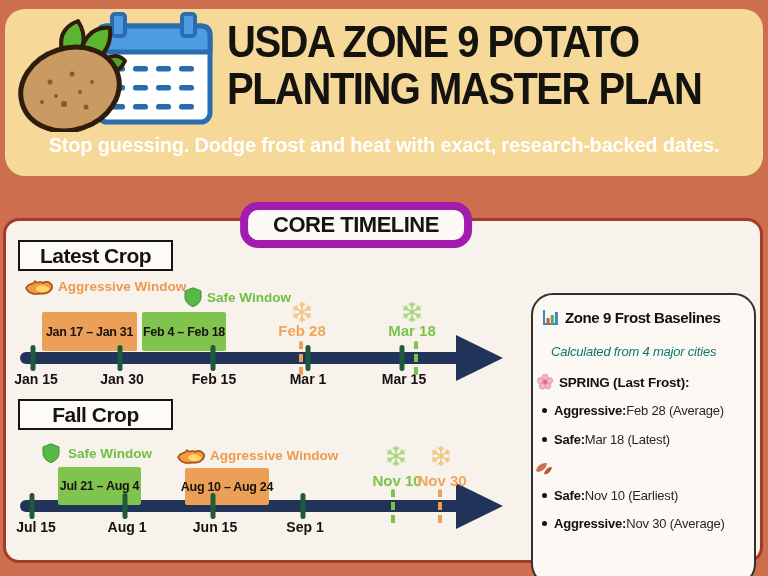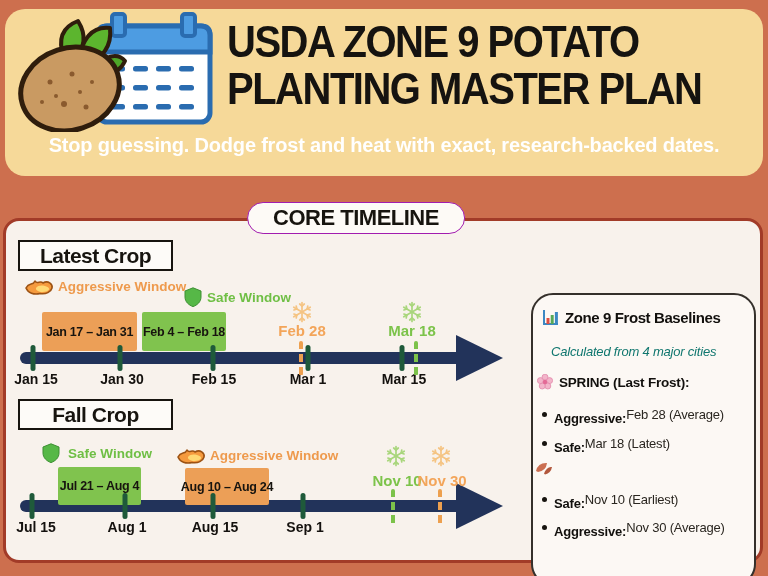--- a/index.html
+++ b/index.html
@@ -16,21 +16,21 @@
   .header-card{left:5px;top:9px;width:758px;height:167px;background:#f6d999;border-radius:20px;}
   .title{left:227px;top:18px;font-weight:900;font-size:40px;line-height:42px;
          letter-spacing:-1.5px;color:#151310;transform:scaleY(1.12);transform-origin:left top;white-space:nowrap;}
   .subtitle{left:0;top:134px;width:768px;text-align:center;font-weight:700;font-size:20px;
             letter-spacing:-0.2px;color:#ffffff;}
 
   
   .main-panel{left:3px;top:218px;width:760px;height:345px;background:#f8f2ec;
               border:3px solid #a23b28;border-radius:16px;box-sizing:border-box;}
   .pill{left:356px;top:202px;transform:translateX(-50%);background:#fdfaf6;
-        border:1px solid #a21caf;border-radius:18px;padding:2px 25px;z-index:5;}
+        border:8px solid #a21caf;border-radius:18px;padding:2px 25px;z-index:5;}
   .pill span{font-weight:800;font-size:22px;letter-spacing:-0.5px;color:#17140f;white-space:nowrap;}
 
   .crop-box{width:155px;height:31px;background:#fdfbf8;border:2px solid #17140f;
             display:flex;align-items:center;justify-content:center;box-sizing:border-box;z-index:2;}
   .crop-box span{font-weight:800;font-size:21px;letter-spacing:-0.5px;}
 
   .legend-label{font-weight:800;font-size:13.5px;white-space:nowrap;}
   .lg-orange{color:#ee9a4d;}
   .lg-green{color:#6fbf45;}
 
@@ -54,21 +54,21 @@
   .snow{transform:translateX(-50%);z-index:2;}
 
   
   .frost-panel{left:531px;top:293px;width:225px;height:293px;background:#fcf8f4;
                border:2.5px solid #35302b;border-radius:22px;box-sizing:border-box;z-index:4;}
   .fp-row{position:absolute;display:flex;align-items:center;white-space:nowrap;}
   .fp-title{font-weight:800;font-size:15px;letter-spacing:-0.4px;color:#12100d;}
   .fp-sub{font-size:13px;color:#0f766e;letter-spacing:-0.2px;font-style:italic;}
   .fp-head{font-weight:800;font-size:13.5px;letter-spacing:-0.2px;color:#12100d;}
   .fp-item{font-size:13px;color:#2a2620;letter-spacing:-0.2px;}
-  .fp-item b{font-weight:800;color:#12100d;margin-top:8px;}
+  .fp-item b{font-weight:800;color:#12100d;}
   .dot{width:5px;height:5px;border-radius:50%;background:#17140f;margin:0 7px 0 9px;flex:0 0 auto;}
   .icon-gap{margin-right:6px;flex:0 0 auto;}
 </style>
 </head>
 <body>
 
 <svg width="0" height="0" style="position:absolute">
   <defs>
     <symbol id="sf" viewBox="0 0 22 22">
       <g stroke="currentColor" stroke-width="1.7" stroke-linecap="round" fill="none">
@@ -245,21 +245,21 @@
 
 <div class="abs tick" style="left:32px;top:493px"></div>
 <div class="abs tick" style="left:125px;top:493px"></div>
 <div class="abs tick" style="left:213px;top:493px"></div>
 <div class="abs tick" style="left:303px;top:493px"></div>
 <div class="abs tick-dash dash-green" style="left:393px;top:489px;height:36px"></div>
 <div class="abs tick-dash dash-orange" style="left:440px;top:489px;height:36px"></div>
 
 <span class="abs axis-label" style="left:36px;top:519px">Jul 15</span>
 <span class="abs axis-label" style="left:127px;top:519px">Aug 1</span>
-<span class="abs axis-label" style="left:215px;top:519px">Aug 15</span>
+<span class="abs axis-label" style="left:215px;top:519px">Jun 15</span>
 <span class="abs axis-label" style="left:305px;top:519px">Sep 1</span>
 
 <div class="abs frost-panel">
   <div class="fp-row" style="left:9px;top:14px">
     <svg class="icon-gap" width="17" height="17" viewBox="0 0 17 17">
       <path d="M2 1 V15 H16" stroke="#3b88c3" stroke-width="2" fill="none"></path>
       <rect x="4.5" y="9" width="3" height="6" fill="#dd4f43"></rect>
       <rect x="8.7" y="6" width="3" height="9" fill="#57a857"></rect>
       <rect x="12.9" y="3" width="3" height="12" fill="#3b88c3"></rect>
     </svg>

